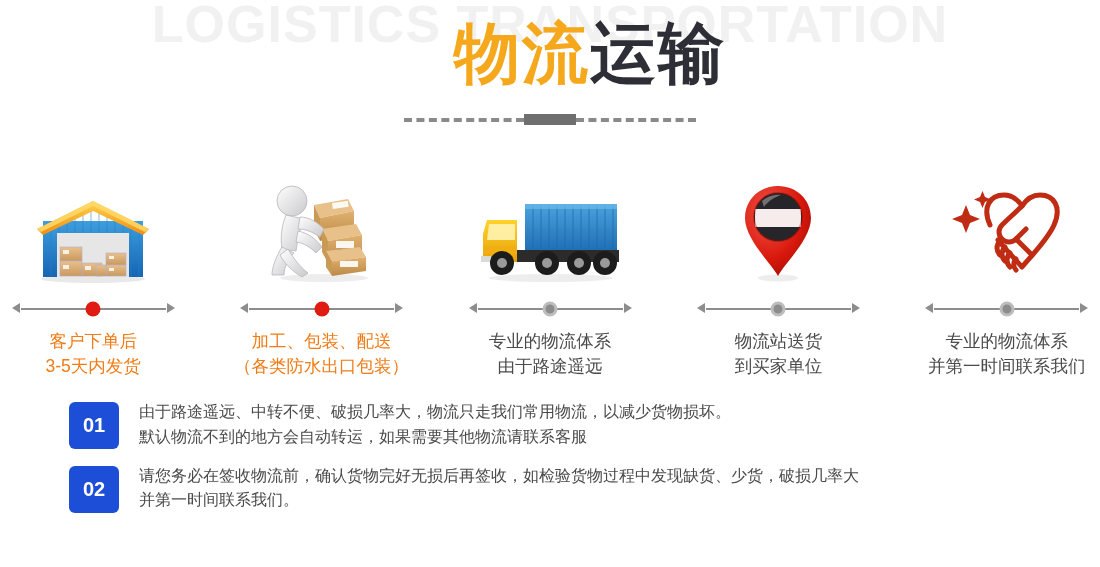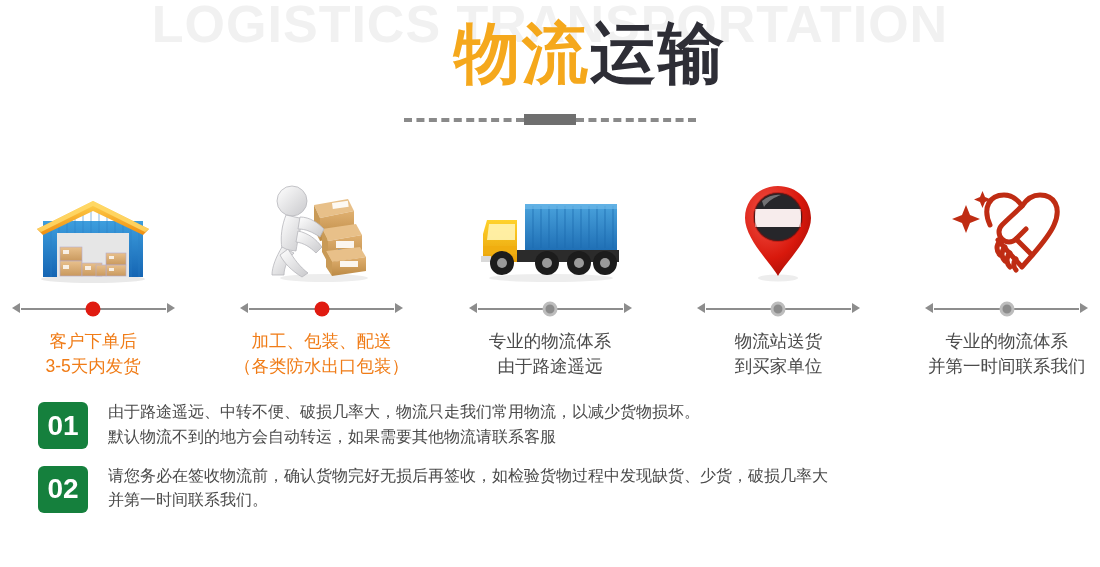--- a/index.html
+++ b/index.html
@@ -96,25 +96,26 @@
   
   .notes{
     position:absolute;left:38px;top:400px;width:1030px;
   }
   .note{
     display:flex;align-items:flex-start;margin-bottom:14px;
   }
   .badge{
     flex:0 0 auto;
     width:50px;height:47px;
-    background:#15803d;border-radius:6px;
-    color:#ffffff;font-size:28px;font-weight:bold;
+    background:#1d4ed8;border-radius:6px;
+    color:#ffffff;font-size:20px;font-weight:bold;
     display:flex;align-items:center;justify-content:center;
     letter-spacing:0px;
     margin-top:2px;
+    margin-left:31px;
   }
   .note-body{
     margin-left:20px;
     color:#4a4a4a;font-size:16px;line-height:1.55;
   }
   .note-line{white-space:nowrap;}
 </style>
 </head>
 <body>
 

